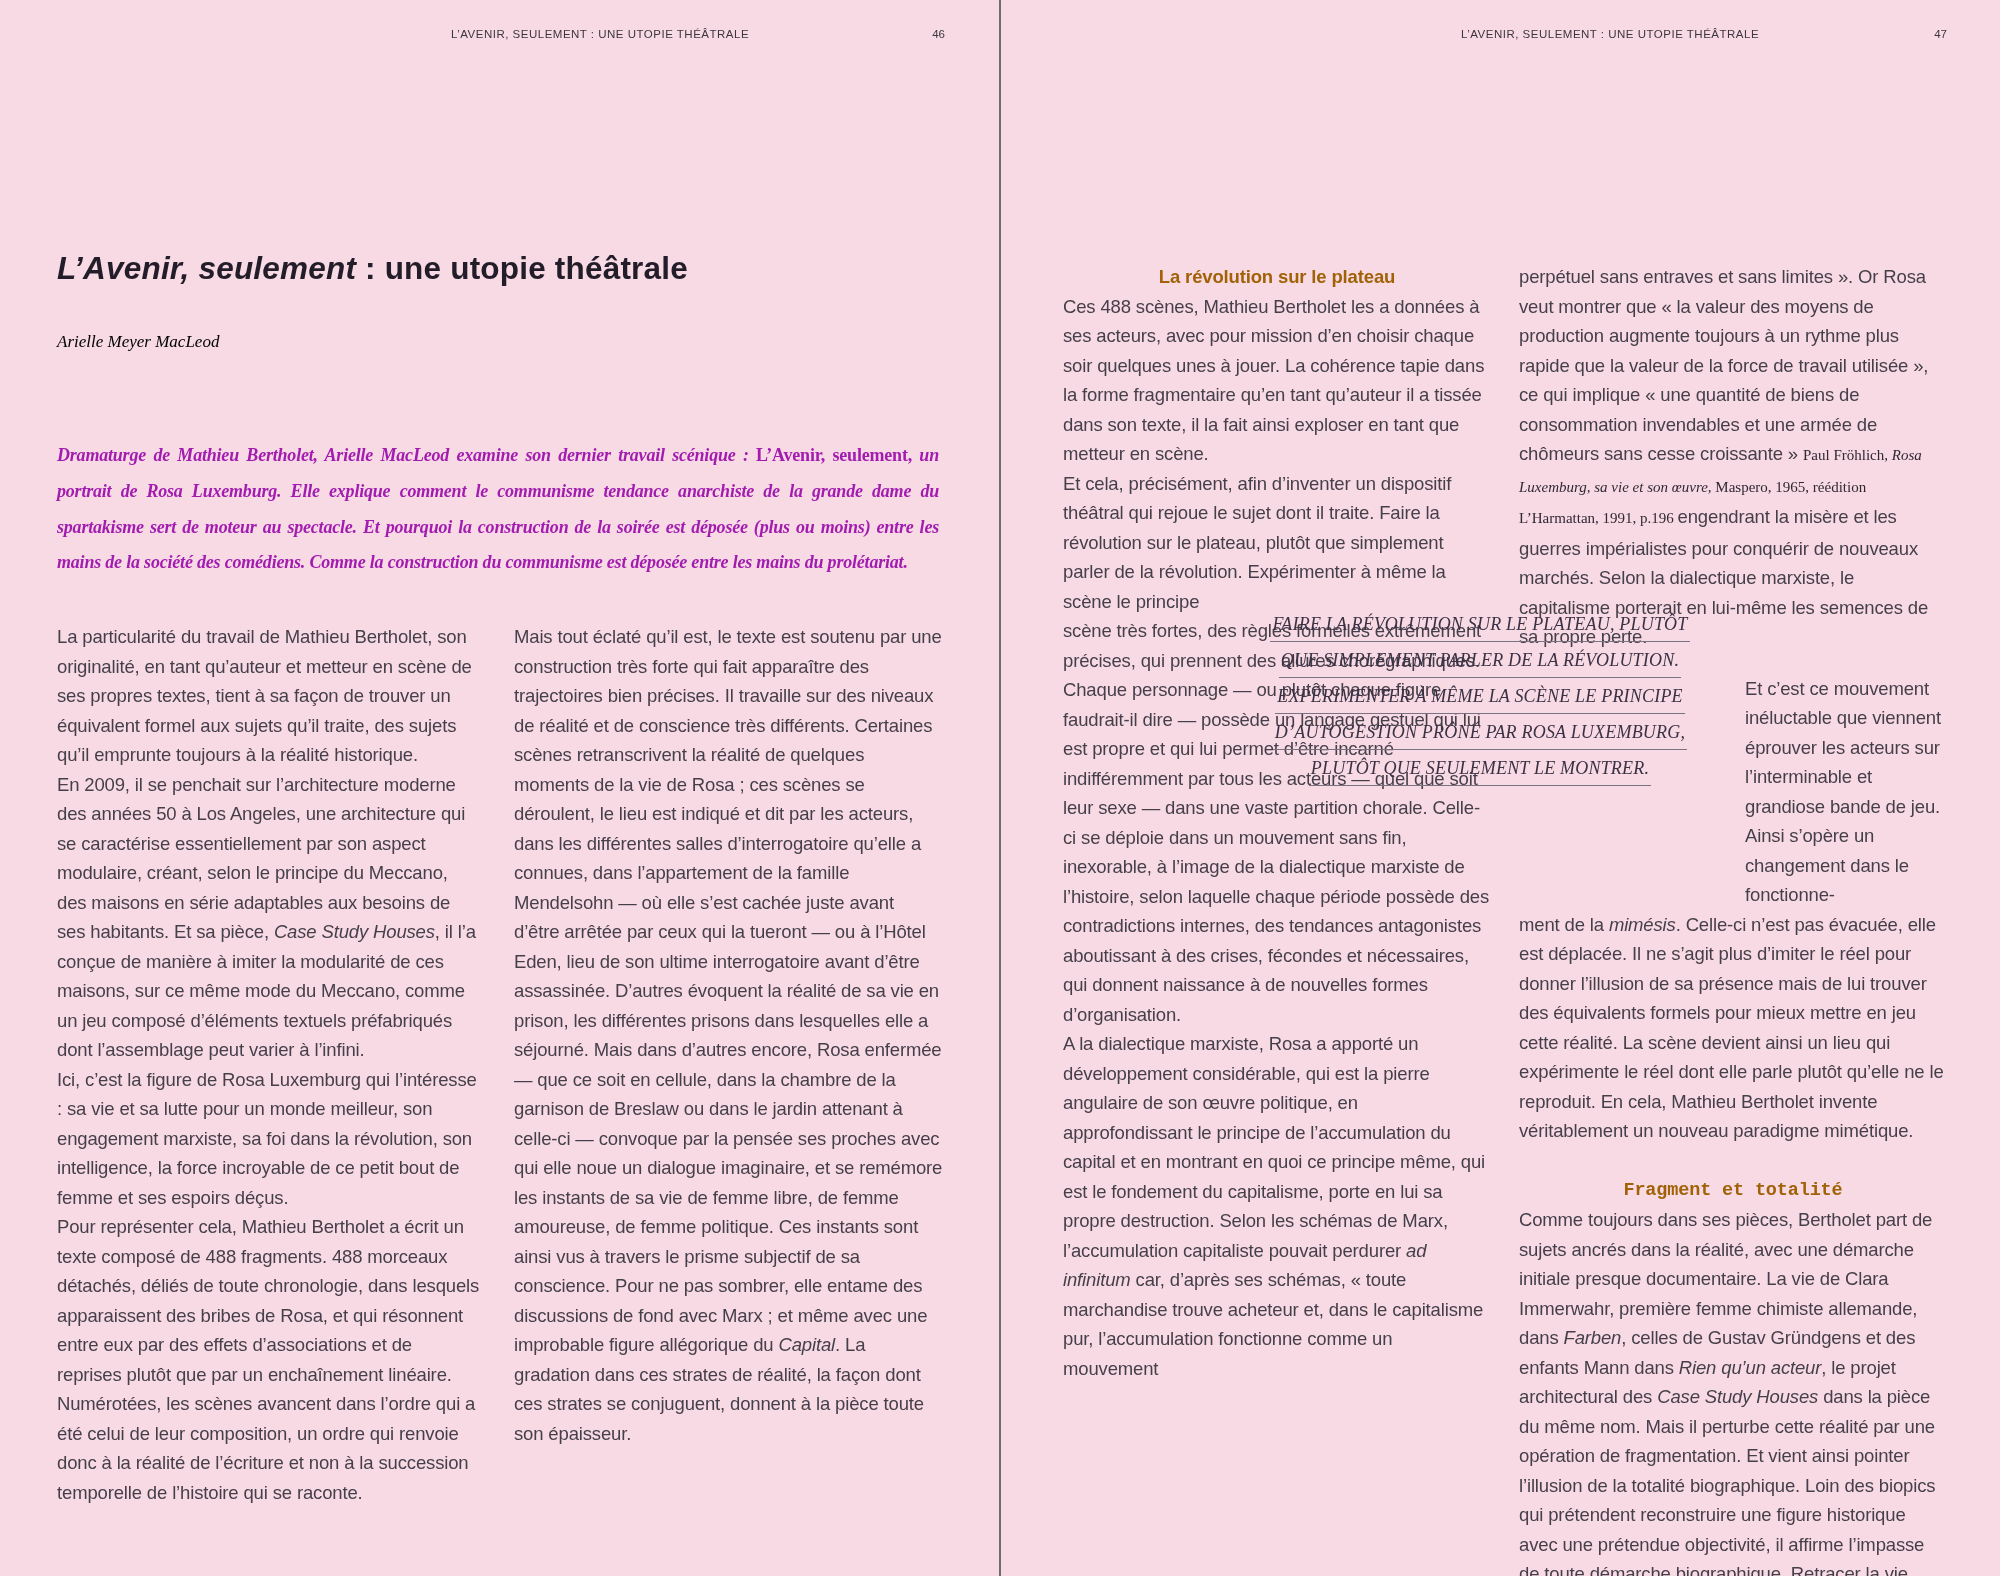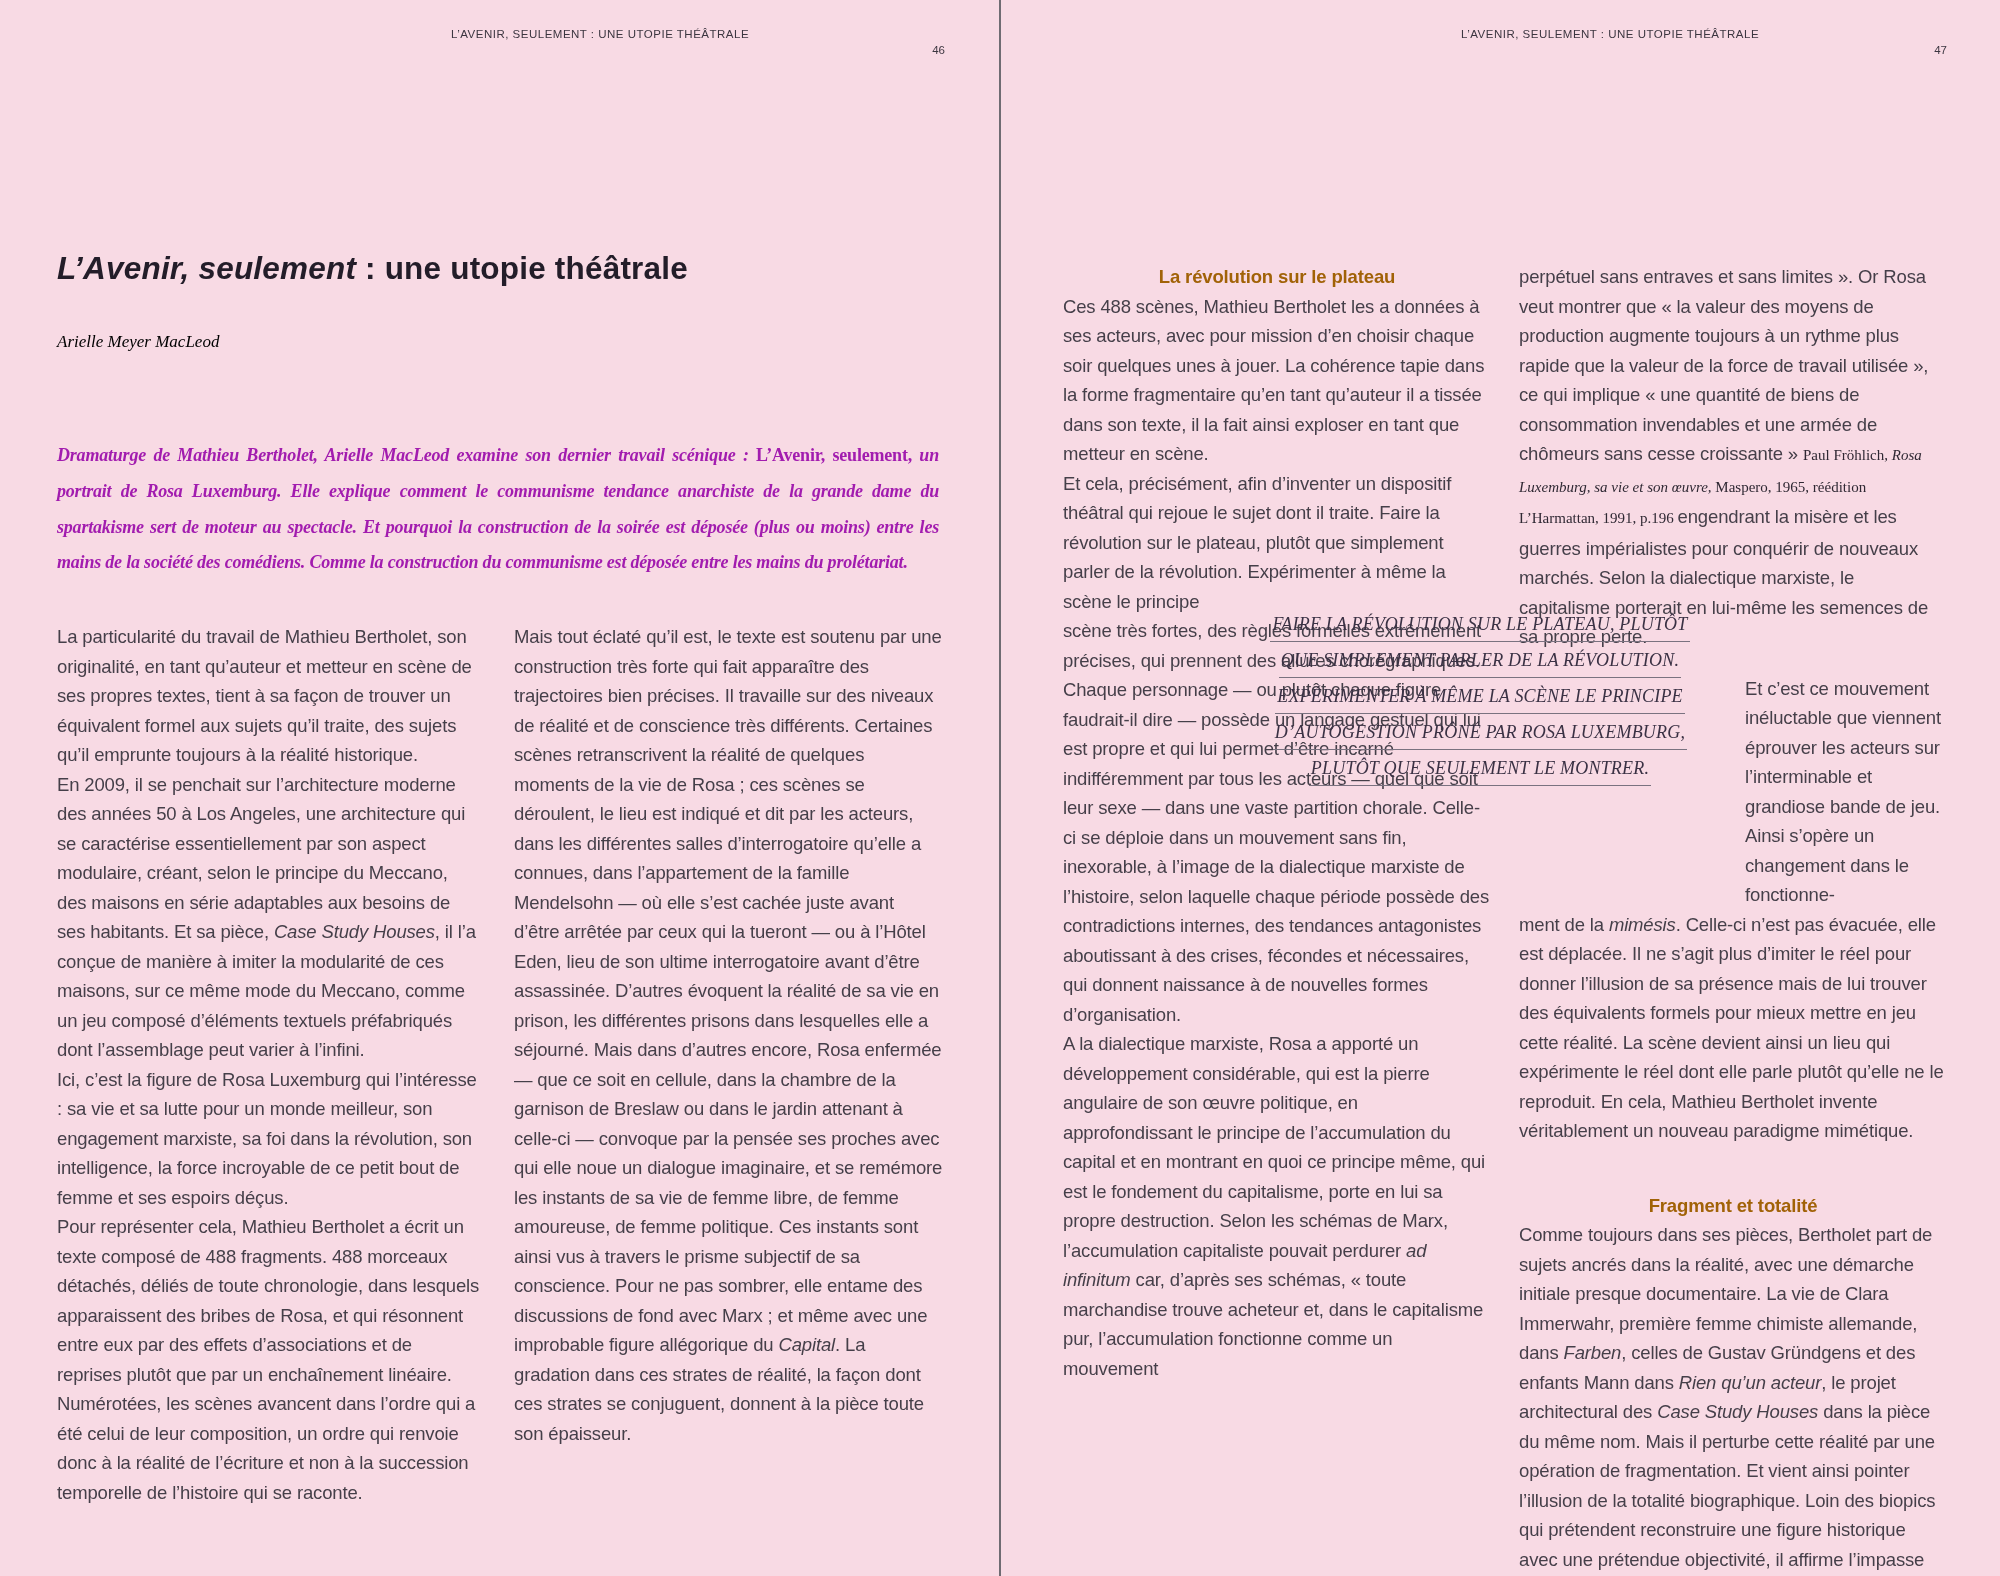--- a/index.html
+++ b/index.html
@@ -9,21 +9,21 @@
     font-family:"Liberation Sans",sans-serif;
   }
   .page{position:absolute;top:0;height:100%;}
   #divider{position:absolute;left:999px;top:0;width:2px;height:1576px;background:#6f6b72;}
 
   .runhead{
     position:absolute;top:28px;font-size:11.5px;letter-spacing:.5px;
     color:#3c3640;text-align:center;
   }
   .pagenum{
-    position:absolute;top:44px;font-size:11.5px;color:#3c3640;text-align:right;
+    position:absolute;top:28px;font-size:11.5px;color:#3c3640;text-align:right;
   }
 
   .title{
     position:absolute;left:57px;top:250px;width:900px;
     font-weight:bold;font-size:31.5px;color:#231d29;letter-spacing:.2px;
   }
   .title .it{font-style:italic;}
 
   .author{
     position:absolute;left:57px;top:332px;
@@ -45,21 +45,21 @@
     color:#453f49;text-align:left;
   }
   .para{margin:0;padding:0;}
   .run-i{font-style:italic;}
   .run-fn{font-family:"Liberation Serif",serif;font-size:15px;letter-spacing:0;color:#2f2833;}
   .run-fni{font-family:"Liberation Serif",serif;font-style:italic;font-size:15px;letter-spacing:0;color:#2f2833;}
 
   .col-heading{
     font-weight:bold;color:#a16207;margin:0;text-align:center;
   }
-  .col-heading.spaced{margin-top:45px;}
+  .col-heading.spaced{margin-top:30px;font-family:Liberation Mono, monospace;}
 
   .narrow-left{width:186px;margin-top:26px;}
   .narrow-right{width:200px;margin-left:226px;margin-top:22px;}
 
   .pull-quote{
     position:absolute;left:1240px;top:612px;width:480px;
     font-family:"Liberation Serif",serif;font-style:italic;
     font-size:18px;letter-spacing:.2px;color:#3a3144;
     text-align:center;
   }

